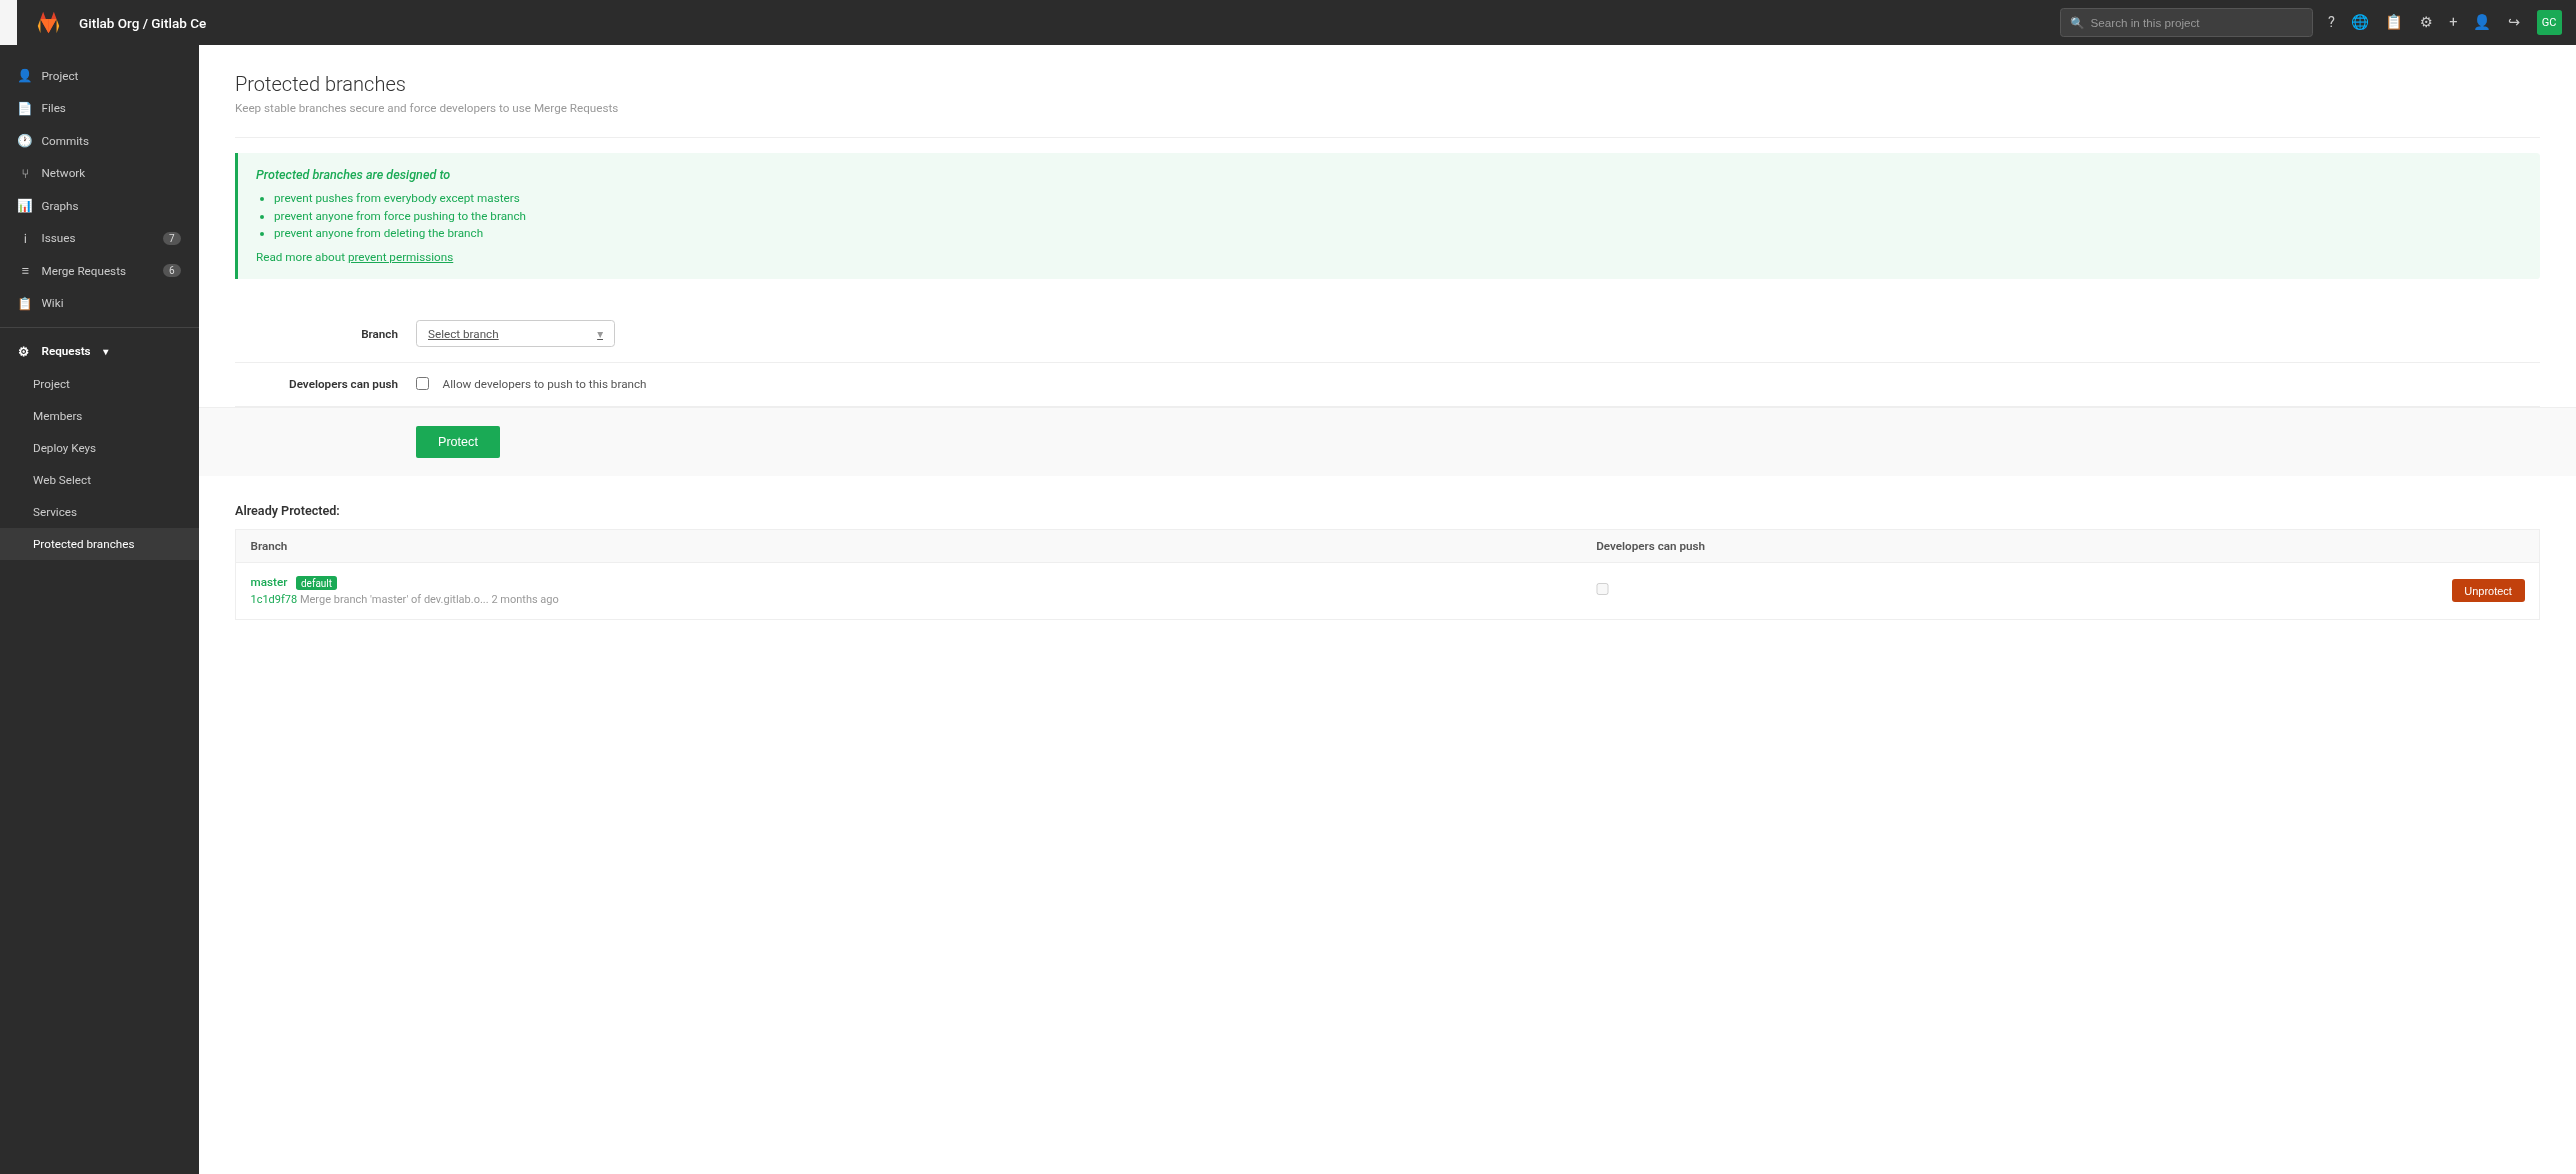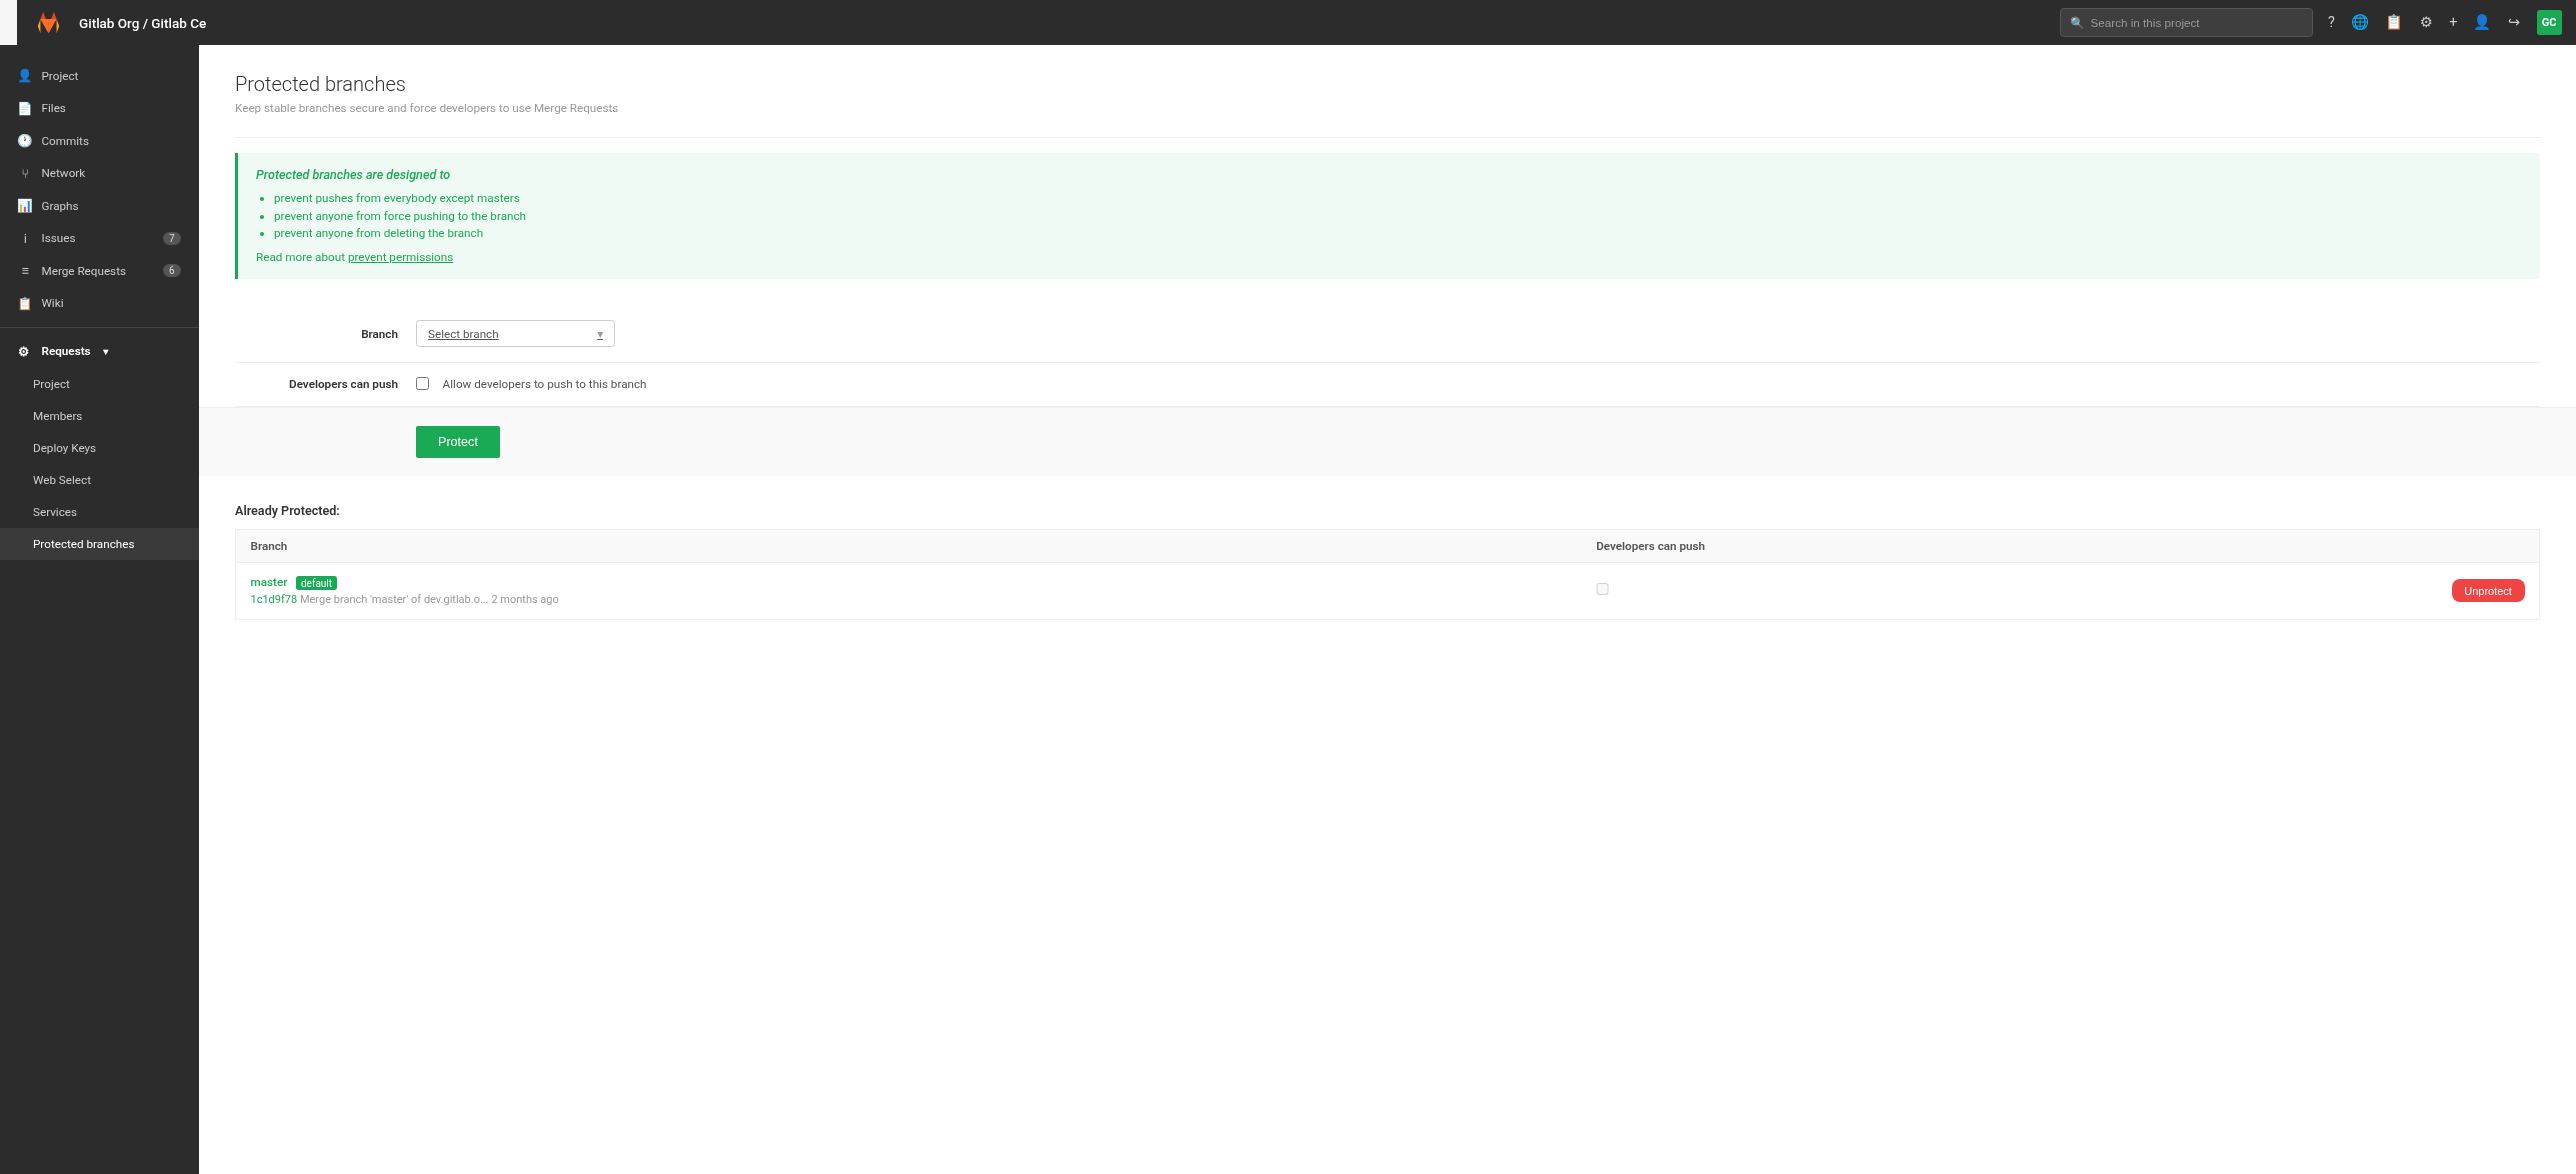--- a/index.html
+++ b/index.html
@@ -57,21 +57,21 @@
       font-size: 14.5px;
       cursor: pointer;
     }
     .topnav-avatar {
       width: 25px; height: 25px;
       background: #1aaa55;
       border-radius: 2.7px;
       display: flex; align-items: center; justify-content: center;
       color: #fff;
       font-size: 11px;
-      font-weight: bold;
+      font-weight: normal;
       cursor: pointer;
     }
 
     
     .layout {
       display: flex;
       margin-top: 45px;
       min-height: calc(100vh - 45px);
     }
 
@@ -276,24 +276,24 @@
       padding: 1.8px 5.4px;
       margin-left: 5.4px;
     }
     .commit-line {
       font-size: 11px;
       color: #999;
       margin-top: 3.6px;
     }
     .commit-hash { color: #1aaa55; }
     .unprotect-btn {
-      background: #ef4444;
+      background: #c2410c;
       color: #fff;
       border: none;
-      border-radius: 8px;
+      border-radius: 3px;
       padding: 5.4px 12.6px;
       font-size: 11px;
       cursor: pointer;
     }
     .checkbox-disabled {
       width: 12.6px; height: 12.6px;
       cursor: default;
     }
   </style>
 </head>

